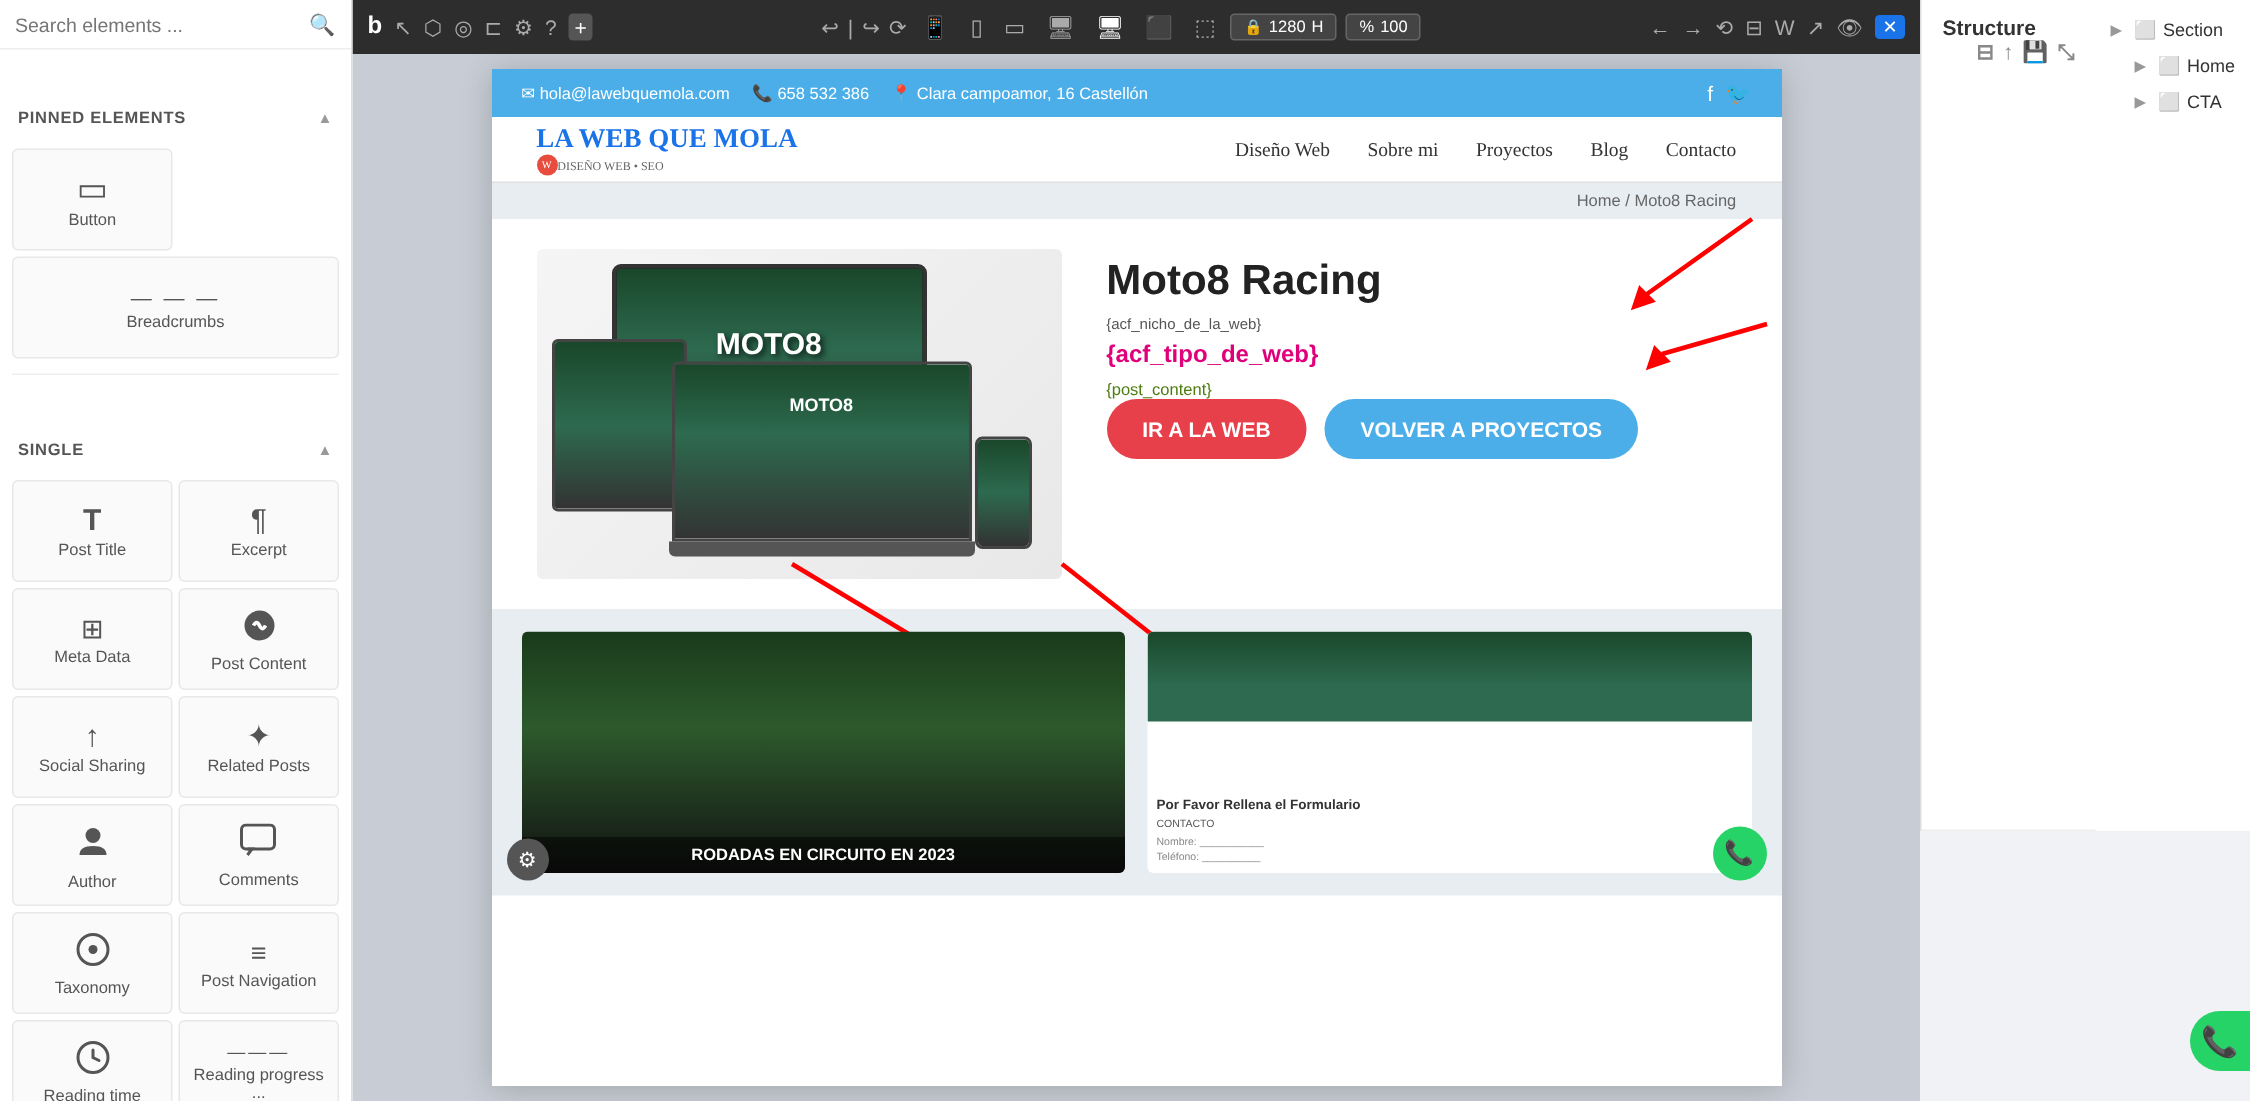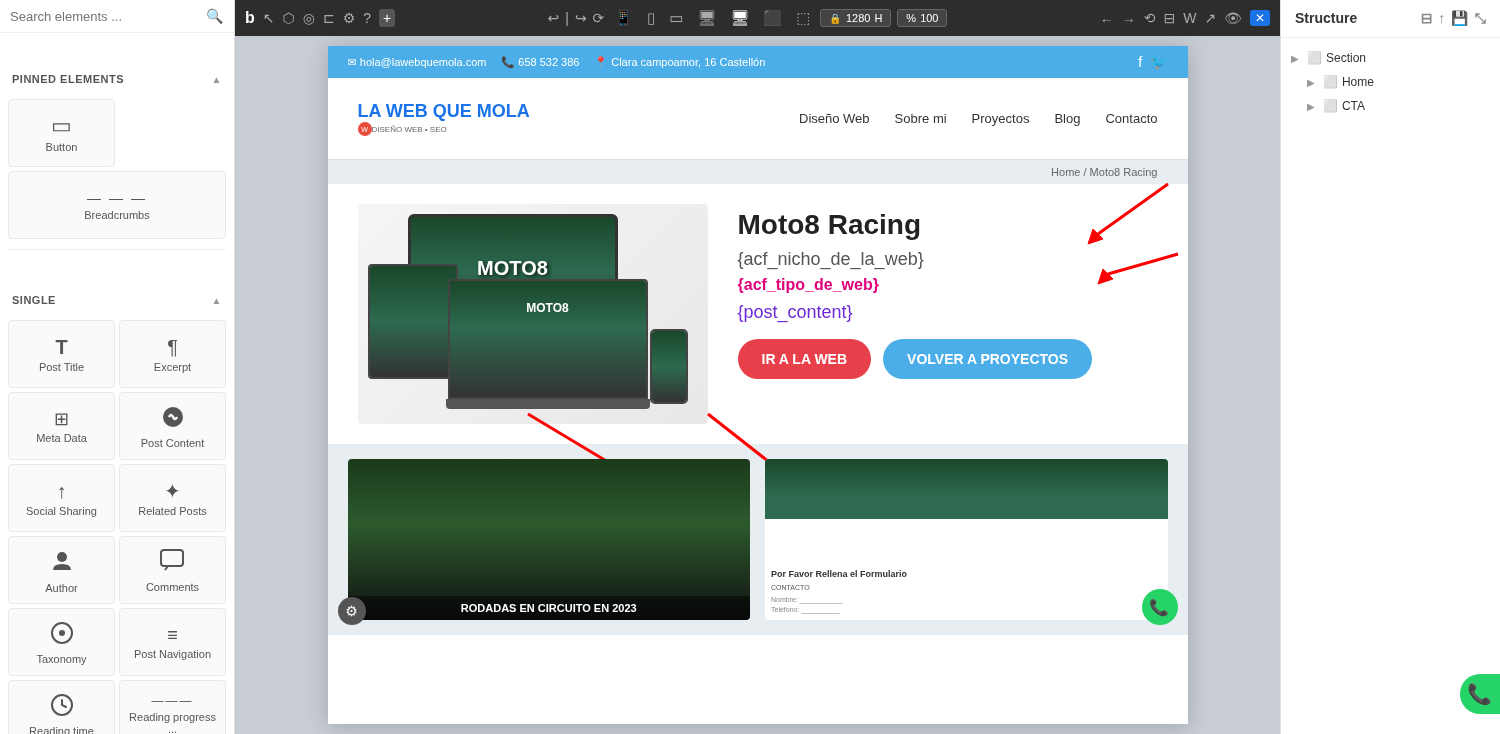--- a/index.html
+++ b/index.html
@@ -143,22 +143,23 @@
     }
     .site-topbar-left { display: flex; align-items: flex-start; gap: 15px; }
     .site-topbar-right { display: flex; align-items: center; gap: 8px; }
     .social-icon { font-size: 14px; }
 
     
     .site-nav {
       display: flex;
       align-items: center;
       justify-content: space-between;
-      padding: 23px 30px;
+      padding: 4px 30px;
       background: #fff;
+      font-family: Liberation Serif, serif;
     }
     .site-logo { display: flex; flex-direction: column; }
     .site-logo-main { font-size: 18px; font-weight: 900; color: #1a73e8; text-transform: uppercase; }
     .site-logo-sub { font-size: 8px; color: #666; display: flex; align-items: center; gap: 0; }
     .nav-links { display: flex; gap: 25px; }
     .nav-link { font-size: 13px; color: #333; text-decoration: none; cursor: pointer; }
 
     
     .site-breadcrumb-area {
       background: #e8edf2;
@@ -280,34 +281,33 @@
       flex: 1;
       padding-top: 5px;
     }
     .site-page-title {
       font-size: 28px;
       font-weight: 900;
       color: #222;
       margin-bottom: 8px;
     }
     .site-acf-nicho {
-      font-size: 18px;
+      font-size: 10px;
       color: #555;
       margin-bottom: 6px;
     }
     .site-acf-tipo {
       font-size: 16px;
       color: #e0007a;
       margin-bottom: 8px;
       font-weight: 600;
     }
     .site-post-content {
-      font-size: 18px;
-      color: #6d28d9;
-      margin-bottom: 16px;
+      font-size: 11px;
+      color: #4d7c0f;
     }
     .site-buttons { display: flex; gap: 12px; }
     .btn-ir-la-web {
       background: #e8404a;
       color: #fff;
       border: none;
       padding: 12px 24px;
       border-radius: 25px;
       font-size: 14px;
       font-weight: 700;
@@ -382,22 +382,22 @@
       display: flex; align-items: center; justify-content: center;
       color: #fff; font-size: 18px;
     }
 
     
     .right-panel {
       width: 220px;
       background: #fff;
       border-left: 1px solid #ddd;
       display: flex;
-      flex-direction: column;
-      height: 734px;
+      flex-direction: row;
+      height: 554px;
     }
     .right-panel-header {
       padding: 10px 14px;
       font-size: 14px;
       font-weight: 700;
       color: #333;
       border-bottom: 1px solid #eee;
     }
     .structure-tree { padding: 8px 0; }
     .tree-item {

